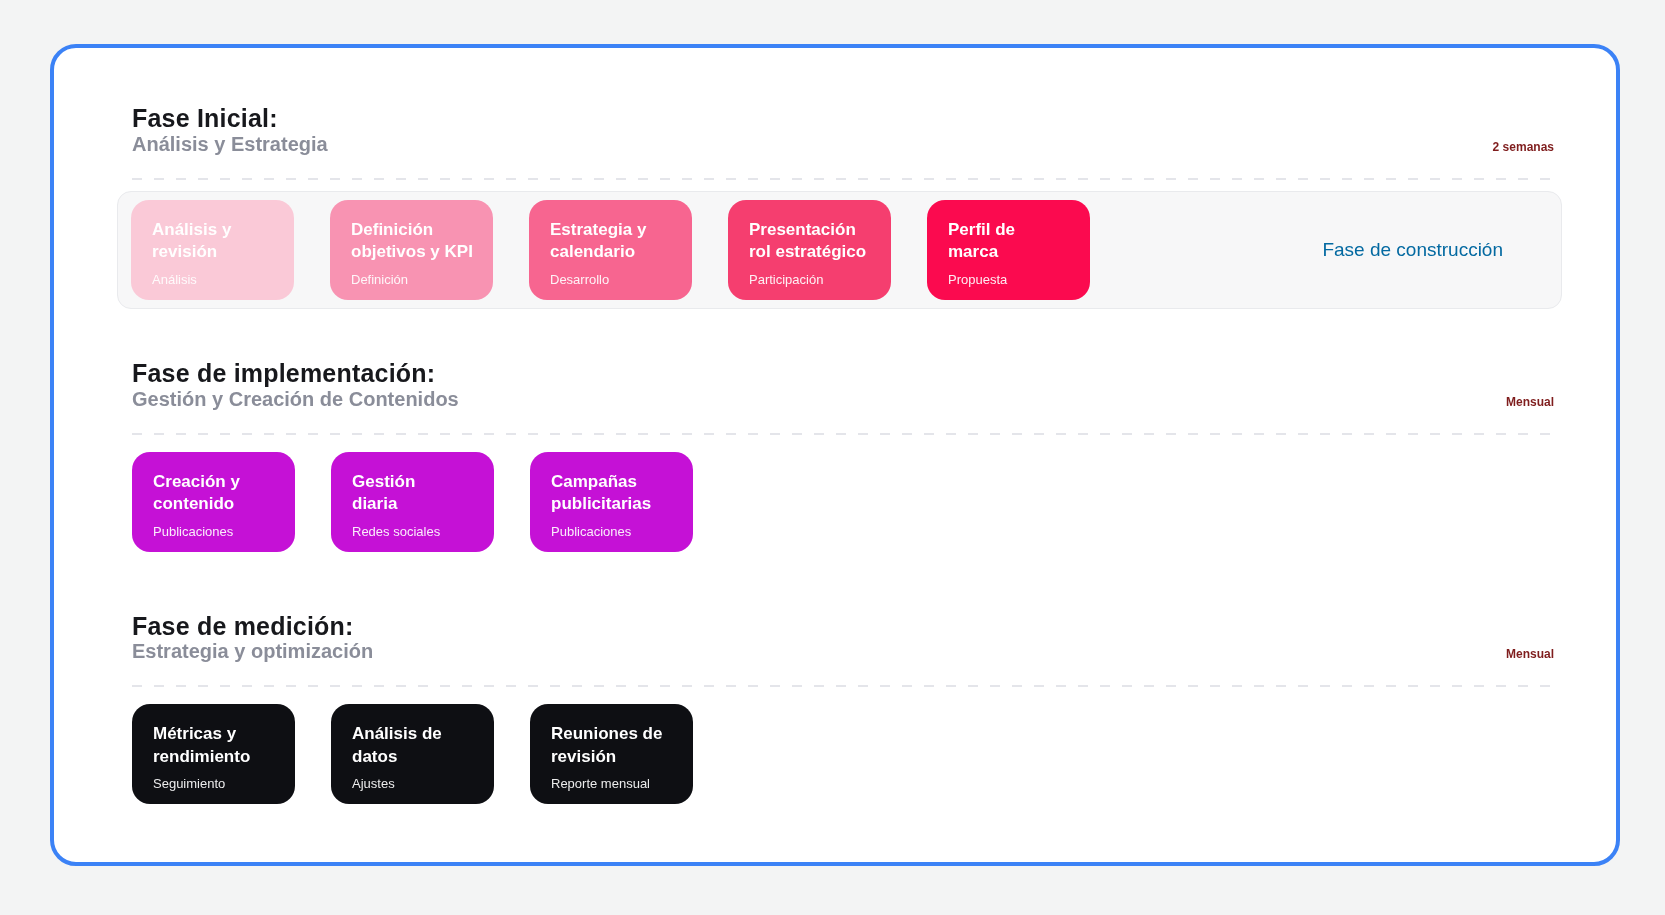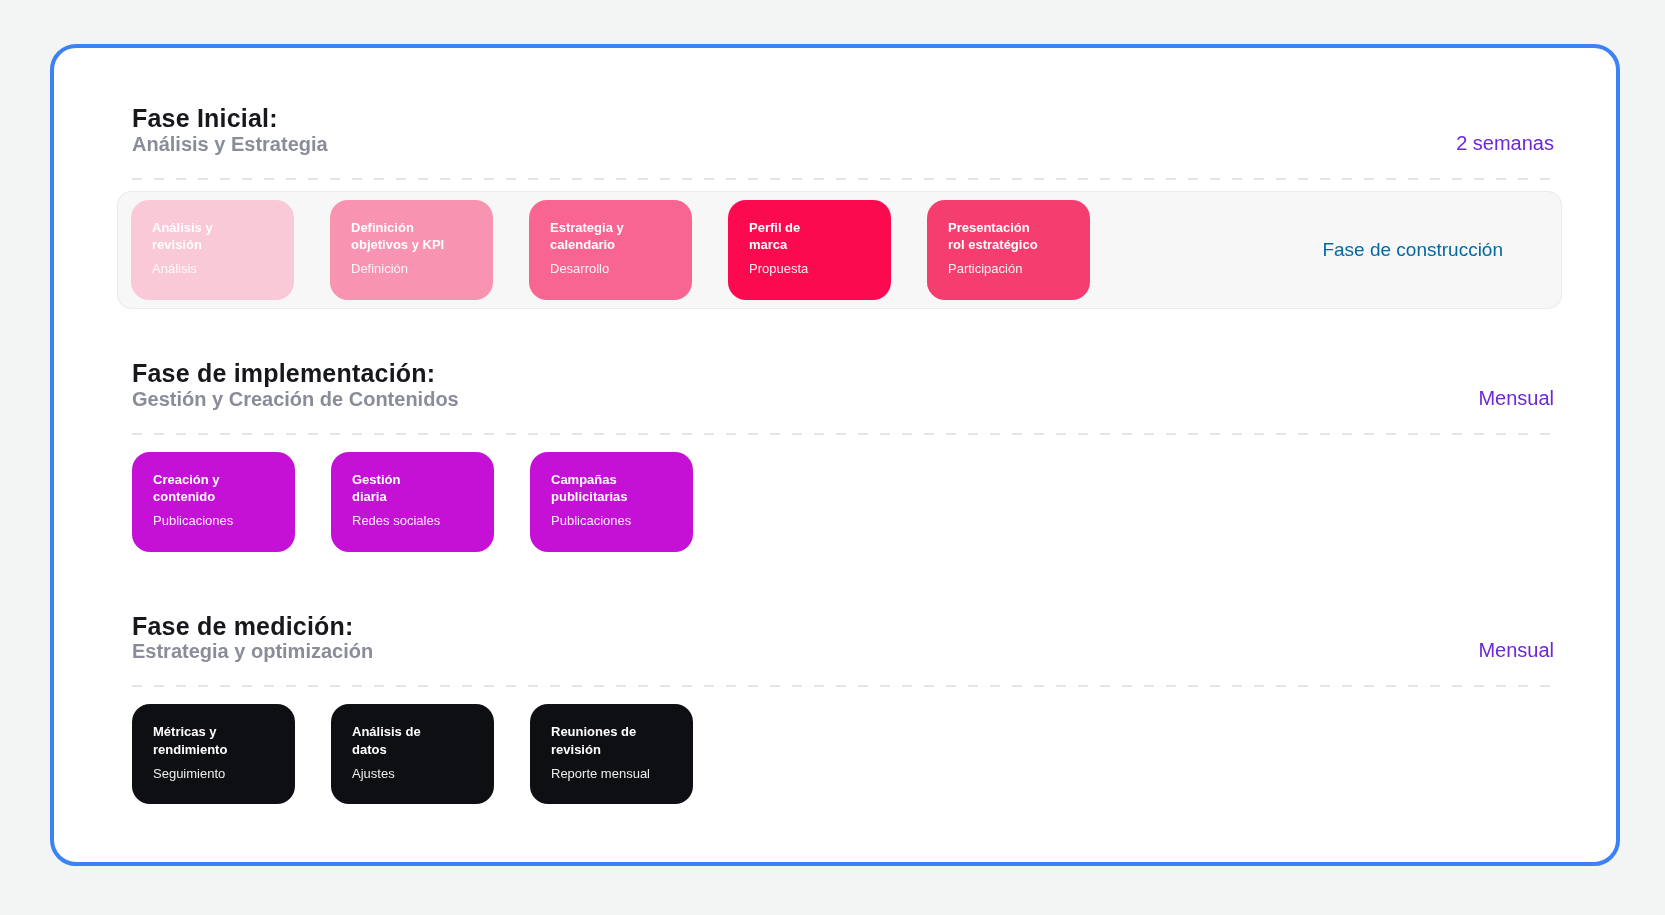--- a/index.html
+++ b/index.html
@@ -31,23 +31,23 @@
     letter-spacing:0.2px;
     line-height:1.15;
   }
   .sec-sub {
     font-size:20px;
     font-weight:700;
     color:#8A8D99;
     line-height:1.15;
   }
   .sec-meta {
-    font-size:20px;
-    font-weight:400;
-    color:#6d28d9;
+    font-size:12px;
+    font-weight:700;
+    color:#7f1d1d;
     line-height:1.15;
     padding-bottom:1px;
     white-space:nowrap;
   }
   .dash {
     height:2px;
     margin-top:22px;
     background:repeating-linear-gradient(90deg, #E4E5EA 0 10px, transparent 10px 22px);
   }
   .track {
@@ -68,21 +68,21 @@
   .section-plain .cards { margin-top:17px; }
   .card {
     width:163px;
     height:100px;
     border-radius:18px;
     padding:19px 12px 0 21px;
     color:#FFFFFF;
     flex:0 0 auto;
   }
   .card-title {
-    font-size:13px;
+    font-size:17px;
     font-weight:700;
     line-height:1.33;
     white-space:pre-line;
   }
   .card-sub {
     font-size:13px;
     font-weight:400;
     margin-top:8px;
     opacity:0.92;
   }
@@ -120,29 +120,29 @@
         <div class="card" style="background-color: rgb(248, 147, 178);">
           <div class="card-title">Definición
 objetivos y KPI</div>
           <div class="card-sub">Definición</div>
         </div>
         <div class="card" style="background-color: rgb(247, 101, 144);">
           <div class="card-title">Estrategia y
 calendario</div>
           <div class="card-sub">Desarrollo</div>
         </div>
+        <div class="card" style="background-color: rgb(245, 62, 111);">
+          <div class="card-title">Presentación
+rol estratégico</div>
+          <div class="card-sub">Participación</div>
+        </div>
         <div class="card" style="background-color: rgb(251, 10, 79);">
           <div class="card-title">Perfil de
 marca</div>
           <div class="card-sub">Propuesta</div>
-        </div>
-        <div class="card" style="background-color: rgb(245, 62, 111);">
-          <div class="card-title">Presentación
-rol estratégico</div>
-          <div class="card-sub">Participación</div>
         </div>
       </div>
       <div class="track-label">Fase de construcción</div>
     </div>
   </section>
 
   <section class="section-2 section-plain">
     <div class="section-header">
       <div>
         <div class="sec-title">Fase de implementación:</div>

